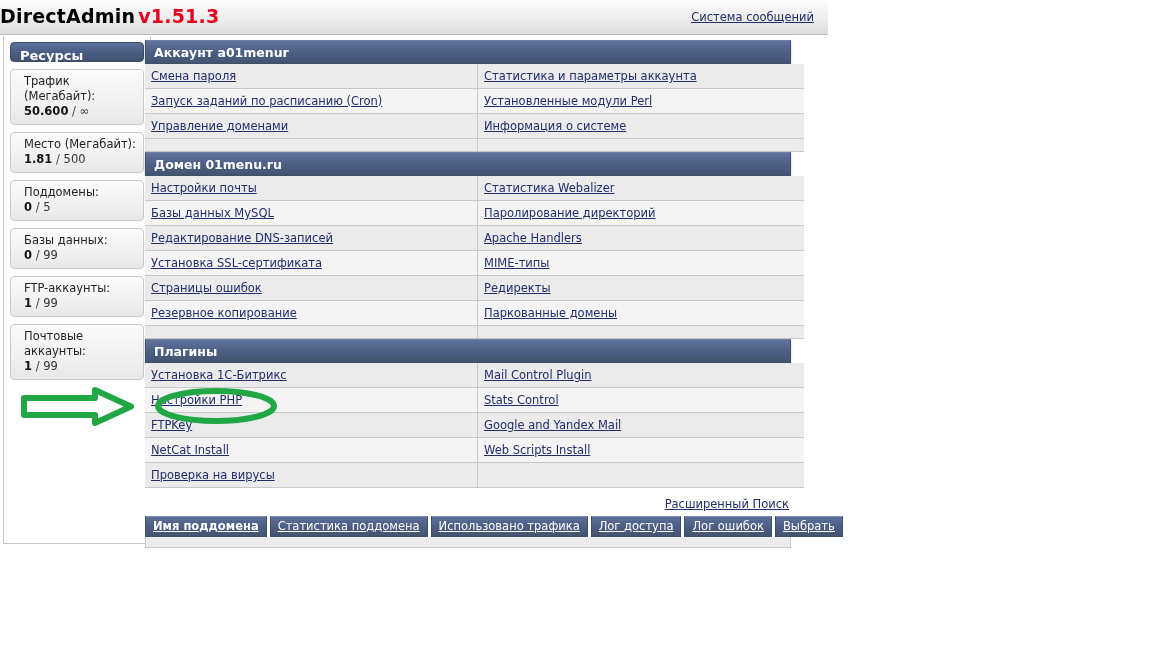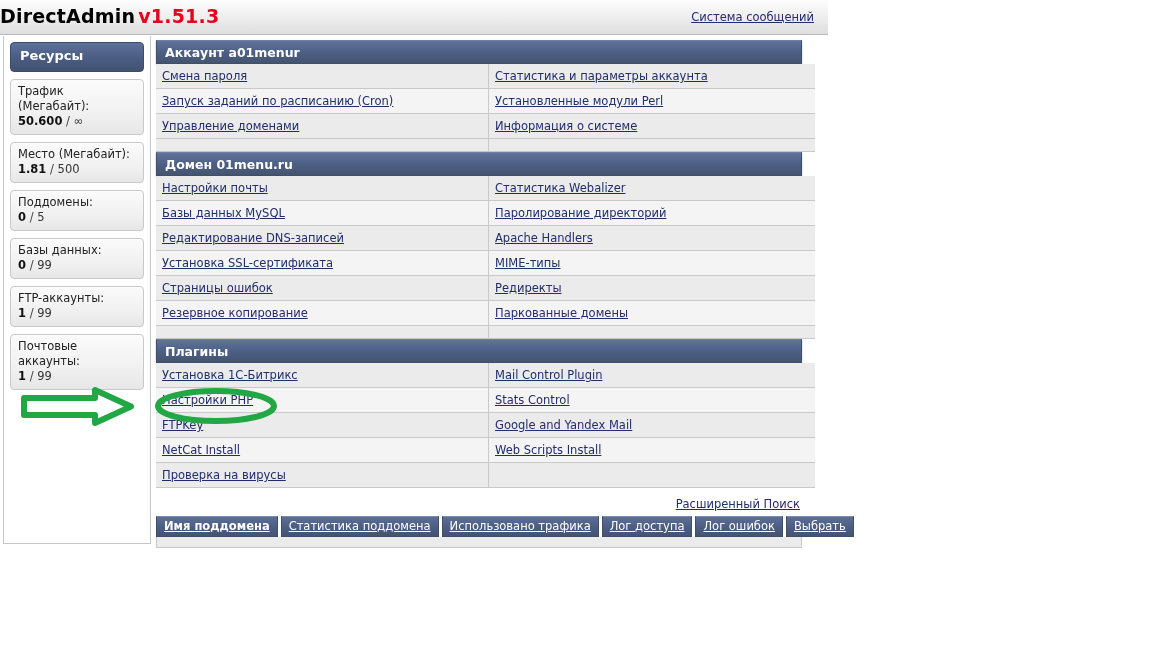--- a/index.html
+++ b/index.html
@@ -46,46 +46,46 @@
     position: absolute; left: 3px; top: 36px;
     width: 148px; height: 508px;
     background: #ffffff;
     border-left: 1px solid #c6c6c6;
     border-right: 1px solid #c6c6c6;
     border-bottom: 1px solid #c6c6c6;
     box-sizing: border-box;
   }
   #res-title {
     margin: 6px 6px 0 6px;
-    height: 30px; line-height: 26px;
+    height: 20px; line-height: 26px;
     background: linear-gradient(to bottom,#5c7099 0%, #4a5c83 55%, #41526f 100%);
     border: 1px solid #3d4c68;
     border-radius: 4px;
     color: #ffffff; font-weight: bold; font-size: 13px;
     padding-left: 9px;
     box-sizing: border-box;
   }
   .res-box {
     margin: 7px 6px 0 6px;
     background: linear-gradient(to bottom,#fbfbfb 0%, #f1f1f1 60%, #e7e7e7 100%);
     border: 1px solid #c9c9c9;
     border-radius: 4px;
-    padding: 4px 7px 5px 7px;
+    padding: 4px 7px 5px 13px;
     box-sizing: border-box;
     font-size: 11.5px; color: #222;
     line-height: 15px;
   }
   .res-box .lbl { display:block; }
   .res-box .val b { font-weight: bold; color:#111; }
   .res-box .val .sep { color:#444; }
   .res-box .val .max { color:#333; }
 
   
   #main {
-    position: absolute; left: 156px; top: 40px;
+    position: absolute; left: 145px; top: 40px;
     width: 646px;
   }
   .sec-head {
     height: 24px; line-height: 24px;
     background: linear-gradient(to bottom,#60739b 0%, #4d5f85 50%, #44546f 100%);
     border: 1px solid #3f4e69;
     border-top-color:#6d7fa6;
     color:#fff; font-weight: bold; font-size: 12.5px;
     padding-left: 8px;
     box-sizing: border-box;

